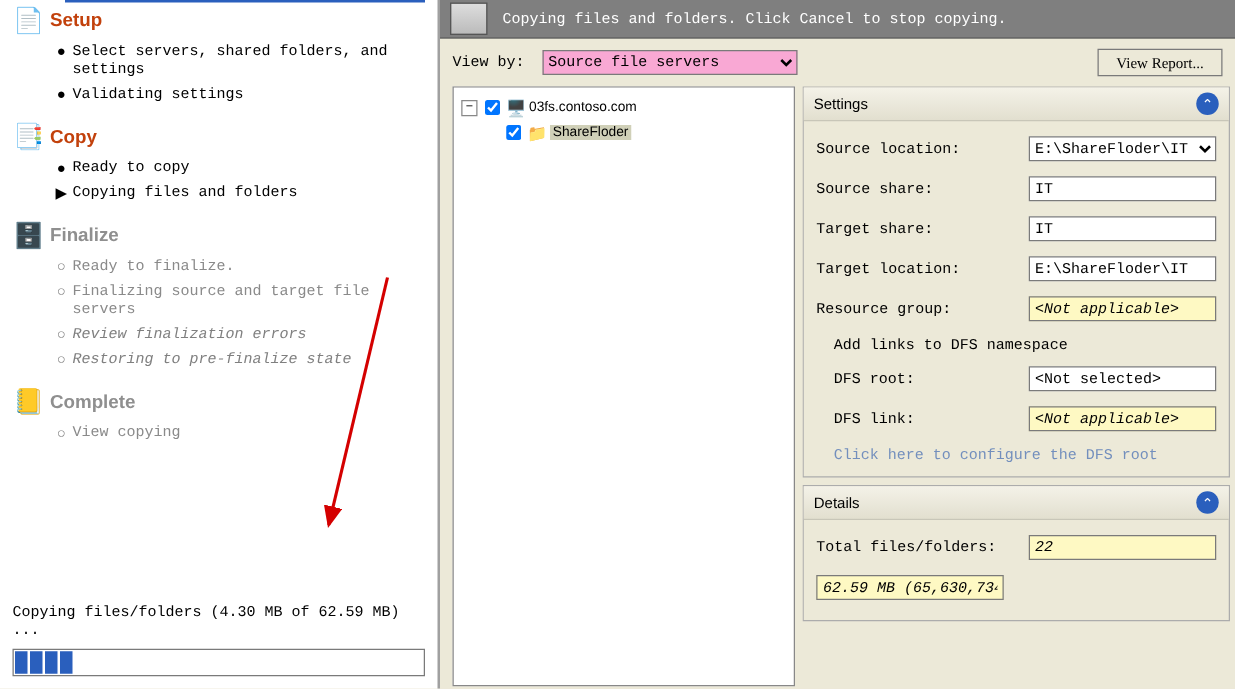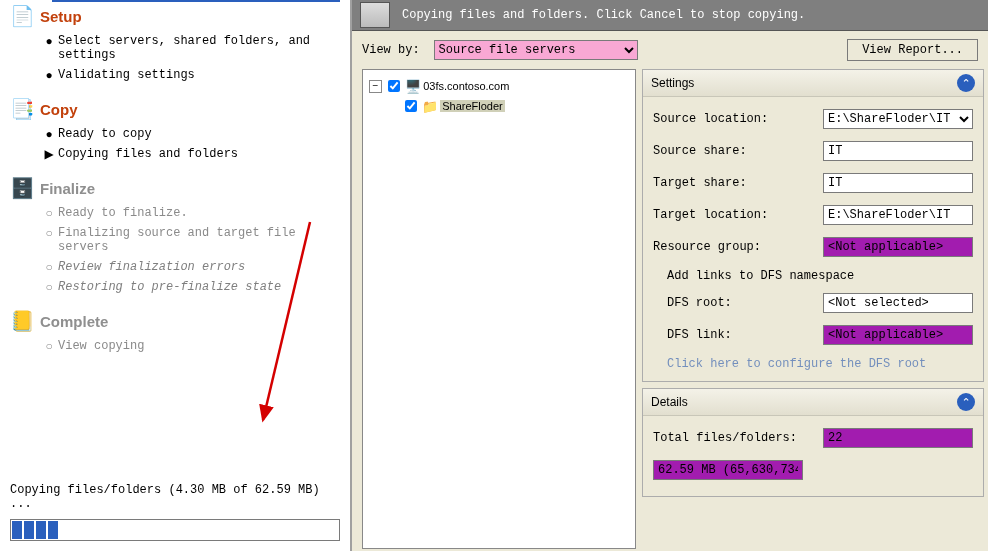--- a/index.html
+++ b/index.html
@@ -25,41 +25,41 @@
   .progress-text{padding:2px 0 8px;}
   .progress-bar{height:20px;border:1px solid #7a7a7a;background:#fff;position:relative;}
   .progress-fill{position:absolute;left:1px;top:1px;bottom:1px;display:flex;gap:2px;}
   .progress-fill span{width:10px;background:#2a5fbd;}
   
   .topbar{background:#7f7f7f;color:#fff;height:30px;display:flex;align-items:center;padding:0 8px;border-bottom:1px solid #555;}
   .topbar .tb-icon{width:28px;height:24px;border:1px solid #555;background:linear-gradient(#ddd,#bbb);margin-right:12px;}
   
   .viewrow{display:flex;align-items:center;padding:8px 10px;gap:14px;background:#ece9d8;}
   .select{border:1px solid #7a7a7a;background:#f9a8d4;height:20px;font-family:inherit;font-size:12px;width:204px;}
-  .btn{border:1px solid #7a7a7a;background:#ece9d8;height:22px;font-family:Liberation Mono, monospace;font-size:12px;padding:0 14px;cursor:pointer;}
+  .btn{border:1px solid #7a7a7a;background:#ece9d8;height:22px;font-family:Liberation Serif, serif;font-size:12px;padding:0 14px;cursor:pointer;}
   .spacer{flex:1;}
   
   .split{flex:1;display:flex;overflow:hidden;}
   .tree{width:260px;margin:0 0 2px 10px;border:1px solid #888;background:#fff;padding:6px;font-family:Tahoma,sans-serif;font-size:11px;}
   .tree-row{display:flex;align-items:center;gap:2px;padding:1px 0;}
   .tree-indent{display:inline-block;}
   .plusminus{width:11px;height:11px;border:1px solid #888;display:inline-flex;align-items:center;justify-content:center;font-size:10px;line-height:1;cursor:pointer;}
   .chk{width:12px;height:12px;}
   .node-icon{font-size:13px;}
   .node-label.sel{background:#d0d0b8;padding:0 2px;}
   
   .panel-col{flex:1;margin:0 4px 2px 6px;overflow:hidden;display:flex;flex-direction:column;gap:6px;}
   .panel{border:1px solid #acacac;background:#ece9d8;padding:8px 10px 10px;}
   .panel-head{display:flex;align-items:center;margin:-8px -10px 6px;padding:4px 8px;background:linear-gradient(#f4f2e8,#e2dfcf);border-bottom:1px solid #c8c6b8;font-family:Tahoma,sans-serif;font-size:12px;}
   .panel-head .toggle{margin-left:auto;width:18px;height:18px;border-radius:50%;background:#2a5fbd;color:#fff;display:flex;align-items:center;justify-content:center;font-size:11px;cursor:pointer;}
   .kv{display:flex;align-items:center;padding:6px 0;}
   .kv .k{width:170px;}
   .kv .v{flex:1;}
   .fld{width:140px;border:1px solid #7a7a7a;background:#fff;height:18px;font-family:inherit;font-size:12px;padding:0 4px;}
-  .fld.ro{background:#a21caf;}
+  .fld.ro{background:#fef9c3;font-style:italic;}
   .combo{width:150px;border:1px solid #7a7a7a;background:#fff;height:20px;font-family:inherit;font-size:12px;}
   .sub{padding:4px 0 2px 14px;}
   .sub .kv .k{width:156px;}
   .hint{color:#738fbd;padding:4px 0 0 14px;cursor:pointer;}
   
   svg.arrow{position:absolute;left:0;top:0;pointer-events:none;}
 </style>
 </head>
 <body>
 

